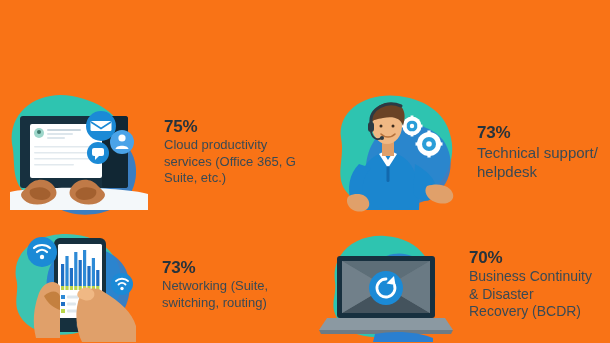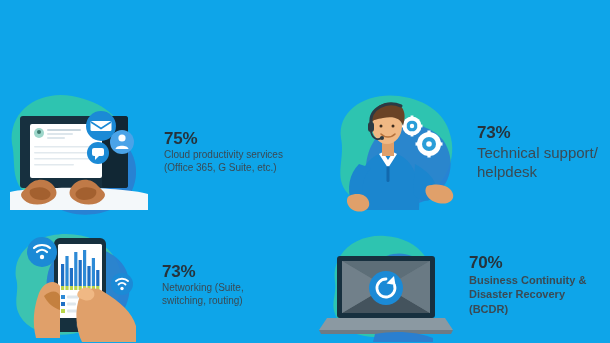--- a/index.html
+++ b/index.html
@@ -5,21 +5,21 @@
   html,body{margin:0;padding:0;background:#ffffff;}
   body{
     width:610px;height:343px;
     font-family:"Liberation Sans","DejaVu Sans",sans-serif;
     overflow:hidden;
     position:relative;
     color:#2a3a42;
   }
   #infographic{
     position:absolute;left:0;top:0;width:610px;height:343px;
-    background:#0ea5e9;
+    background:#f97316;
   }
   .stat-cell{
     position:absolute;
     display:flex;
     align-items:center;
   }
   .cell-tl{left:0px;   top:82px;  width:305px; height:140px;}
   .cell-tr{left:305px; top:82px;  width:305px; height:140px;}
   .cell-bl{left:0px;   top:226px; width:305px; height:117px;}
   .cell-br{left:305px; top:226px; width:305px; height:117px;}
@@ -44,27 +44,27 @@
 
   .pct{
     font-size:17px;
     font-weight:bold;
     line-height:1.12;
     letter-spacing:-0.2px;
     color:#26333c;
     margin:0 0 1px 0;
   }
   .desc{
-    font-size:10px;
+    font-size:13px;
     line-height:1.28;
     color:#3a4a54;
     margin:0;
     font-weight:normal;
   }
-  .desc-br{font-size:11px;font-weight:bold;}
+  .desc-br{font-size:14px;}
   .desc-tr{font-size:15px;}
 
   svg{display:block;}
 </style>
 </head>
 <body>
 
 <div id="infographic">
 
   <div class="stat-cell cell-tl">

